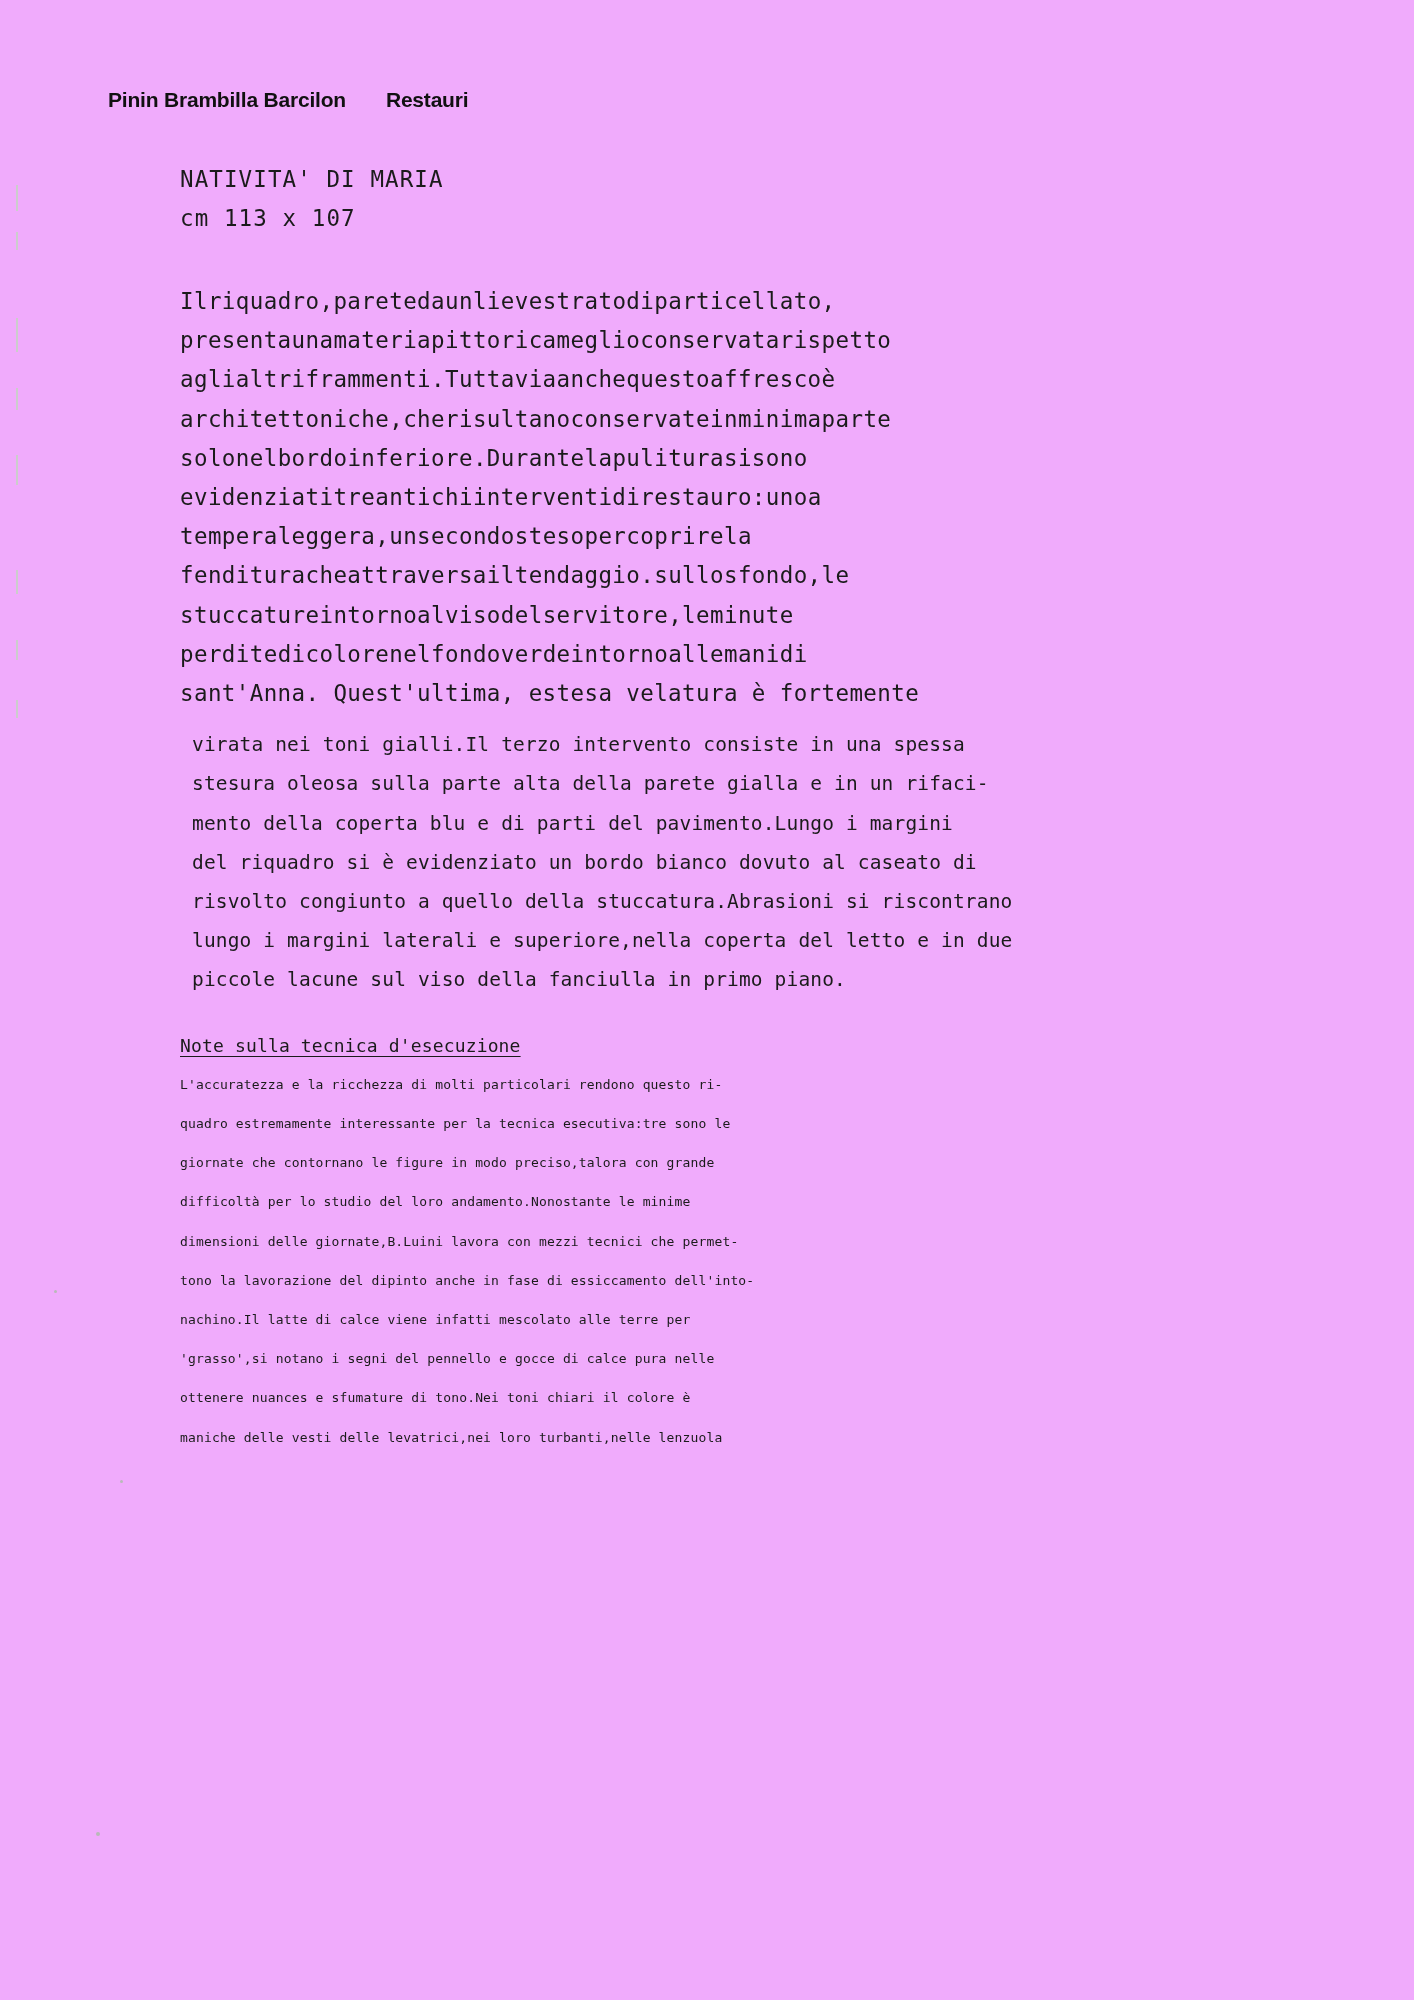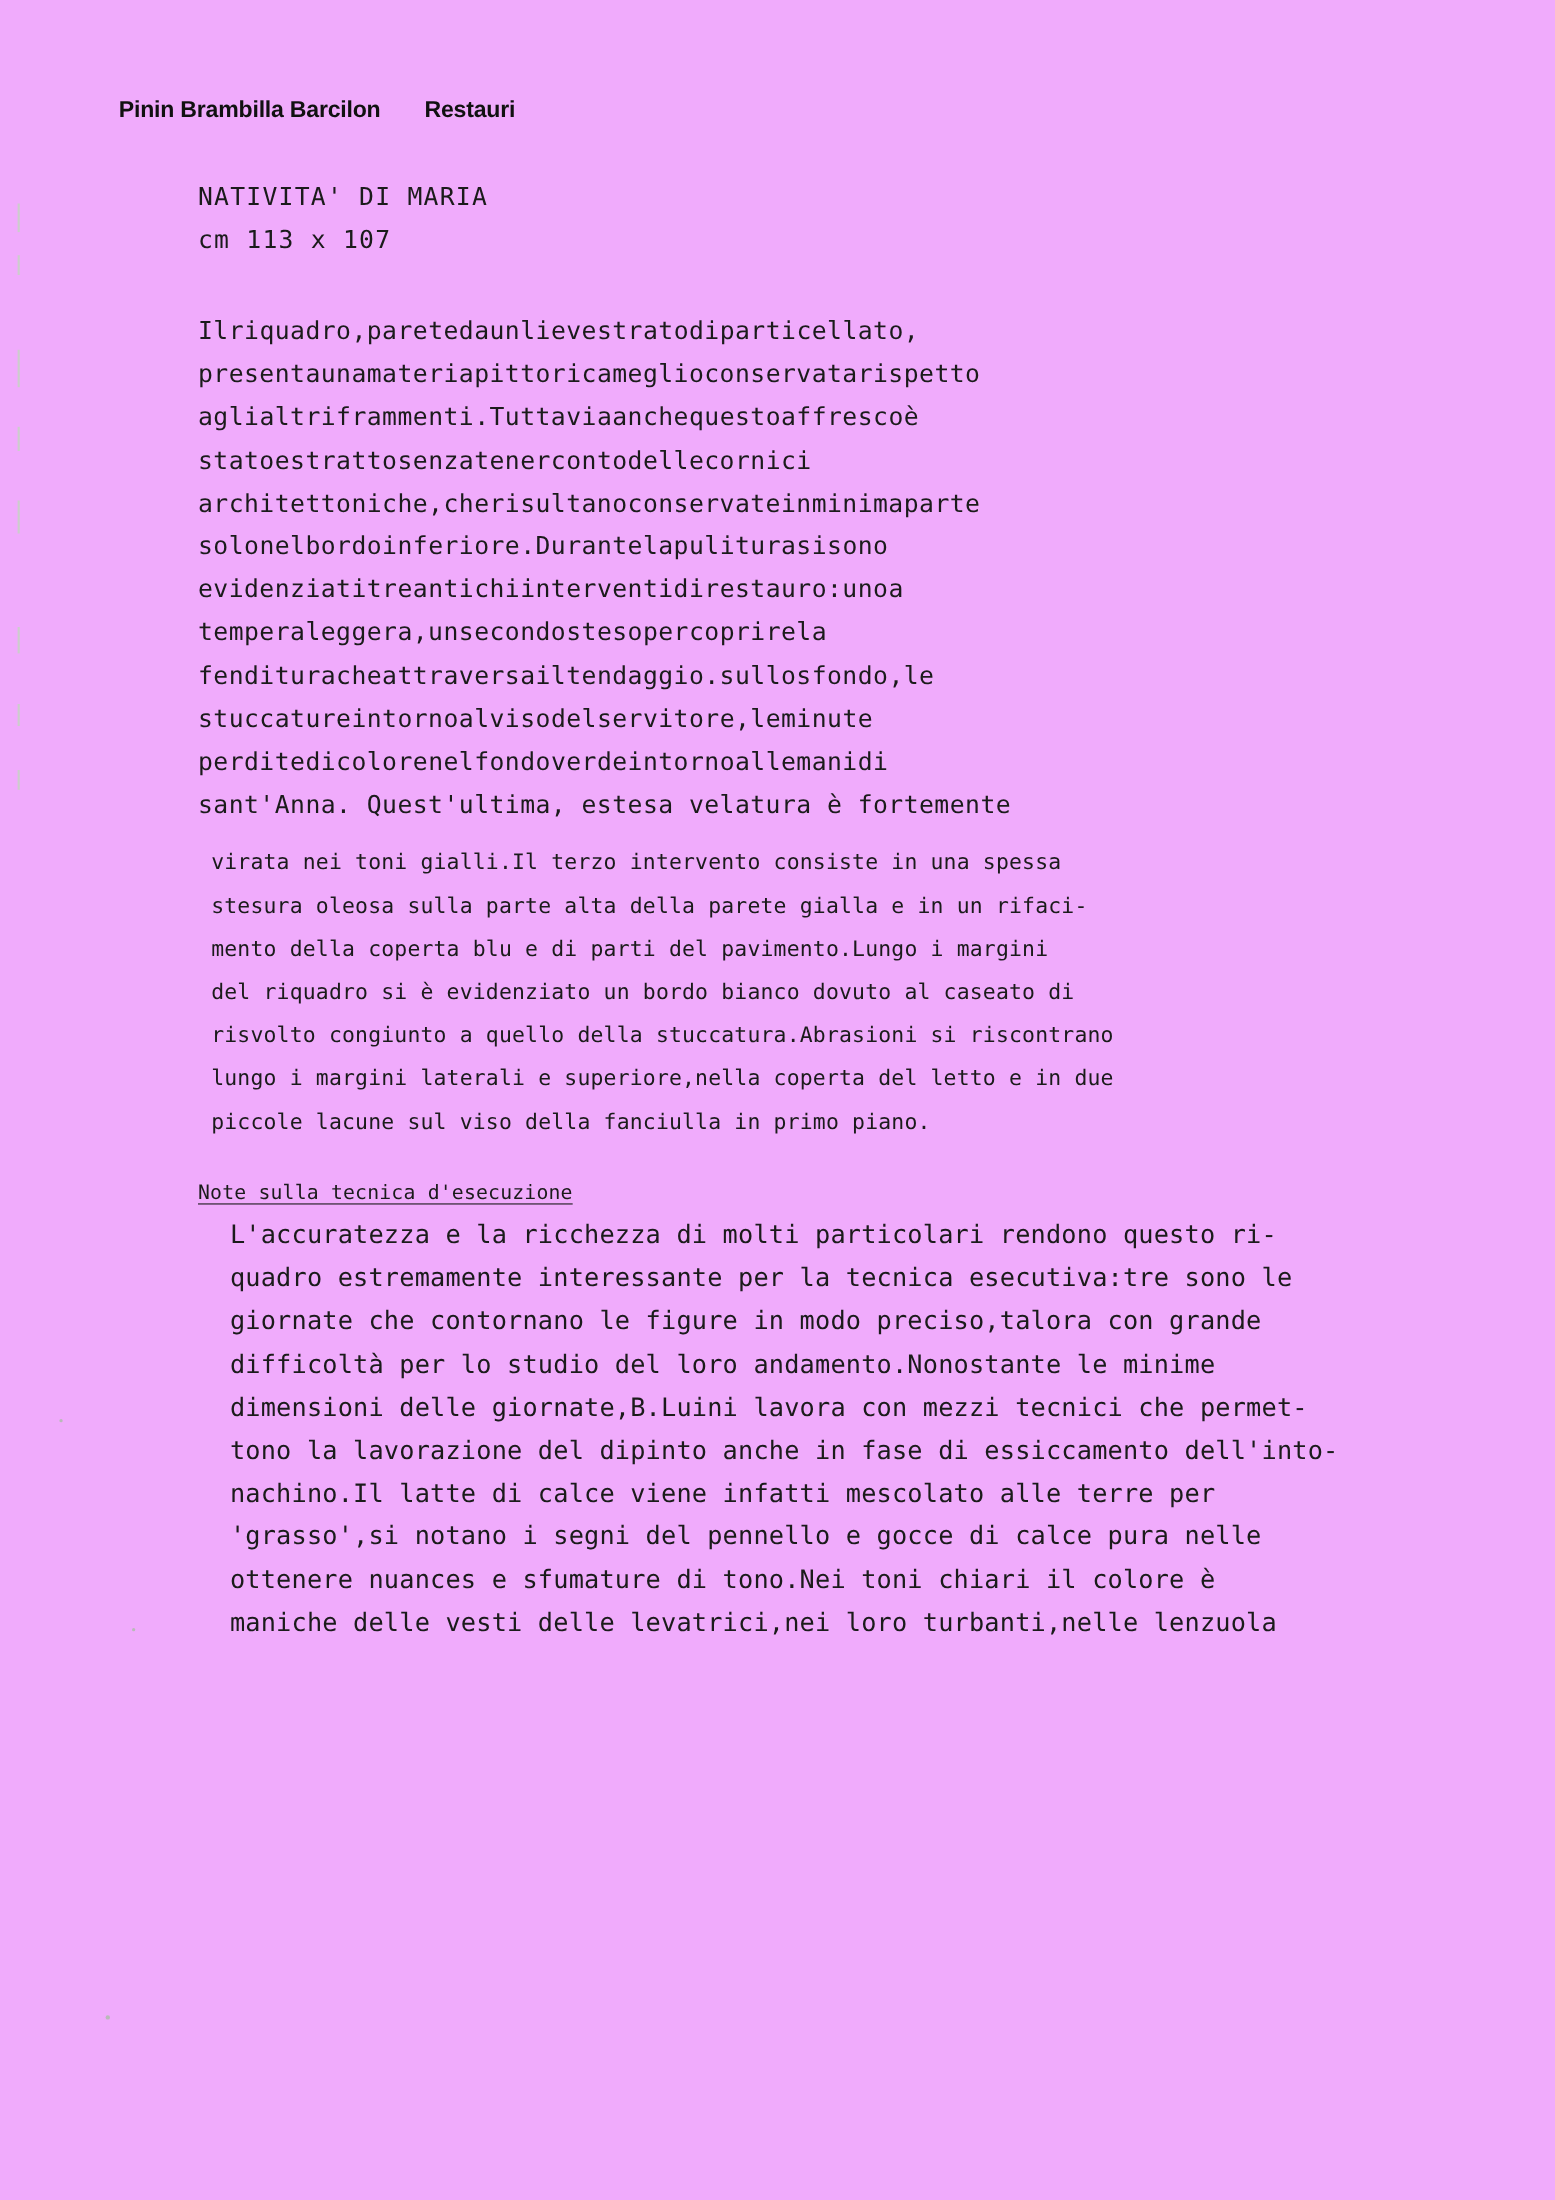--- a/index.html
+++ b/index.html
@@ -106,25 +106,24 @@
     white-space: pre;
     text-decoration: underline;
     text-underline-offset: 4px;
     margin-top: 26px;
   }
 
   .para-notes {
     margin: 0;
   }
   .para-notes .ln {
-    font-size: 23px;
+    font-size: 13px;
     line-height: 39.2px;
     letter-spacing: 0.15px;
     white-space: pre;
-    margin-left: 29px;
   }
 
   
   .speck {
     position: absolute;
     background: #b9b9b9;
     border-radius: 50%;
   }
   .edge-mark {
     position: absolute;
@@ -158,21 +157,20 @@
 
     <div class="title-block">
       <div class="title-line">NATIVITA' DI MARIA</div>
       <div class="title-line">cm 113 x 107</div>
     </div>
 
     <div class="para-wide">
         <div class="ln just"><span class="w">Il</span><span class="w">riquadro,</span><span class="w">parete</span><span class="w">da</span><span class="w">un</span><span class="w">lieve</span><span class="w">strato</span><span class="w">di</span><span class="w">particellato,</span></div>
         <div class="ln just"><span class="w">presenta</span><span class="w">una</span><span class="w">materia</span><span class="w">pittorica</span><span class="w">meglio</span><span class="w">conservata</span><span class="w">rispetto</span></div>
         <div class="ln just"><span class="w">agli</span><span class="w">altri</span><span class="w">frammenti.</span><span class="w">Tuttavia</span><span class="w">anche</span><span class="w">questo</span><span class="w">affresco</span><span class="w">è</span></div>
-        <div class="ln just"><span class="w">stato</span><span class="w">estratto</span><span class="w">senza</span><span class="w">tener</span><span class="w">conto</span><span class="w">delle</span><span class="w">cornici</span></div>
         <div class="ln just"><span class="w">architettoniche,</span><span class="w">che</span><span class="w">risultano</span><span class="w">conservate</span><span class="w">in</span><span class="w">minima</span><span class="w">parte</span></div>
         <div class="ln just"><span class="w">solo</span><span class="w">nel</span><span class="w">bordo</span><span class="w">inferiore.</span><span class="w">Durante</span><span class="w">la</span><span class="w">pulitura</span><span class="w">si</span><span class="w">sono</span></div>
         <div class="ln just"><span class="w">evidenziati</span><span class="w">tre</span><span class="w">antichi</span><span class="w">interventi</span><span class="w">di</span><span class="w">restauro:</span><span class="w">uno</span><span class="w">a</span></div>
         <div class="ln just"><span class="w">tempera</span><span class="w">leggera,</span><span class="w">un</span><span class="w">secondo</span><span class="w">steso</span><span class="w">per</span><span class="w">coprire</span><span class="w">la</span></div>
         <div class="ln just"><span class="w">fenditura</span><span class="w">che</span><span class="w">attraversa</span><span class="w">il</span><span class="w">tendaggio.</span><span class="w">sullo</span><span class="w">sfondo,</span><span class="w">le</span></div>
         <div class="ln just"><span class="w">stuccature</span><span class="w">intorno</span><span class="w">al</span><span class="w">viso</span><span class="w">del</span><span class="w">servitore,</span><span class="w">le</span><span class="w">minute</span></div>
         <div class="ln just"><span class="w">perdite</span><span class="w">di</span><span class="w">colore</span><span class="w">nel</span><span class="w">fondo</span><span class="w">verde</span><span class="w">intorno</span><span class="w">alle</span><span class="w">mani</span><span class="w">di</span></div>
         <div class="ln flush">sant'Anna. Quest'ultima, estesa velatura è fortemente</div>
       </div>
 

